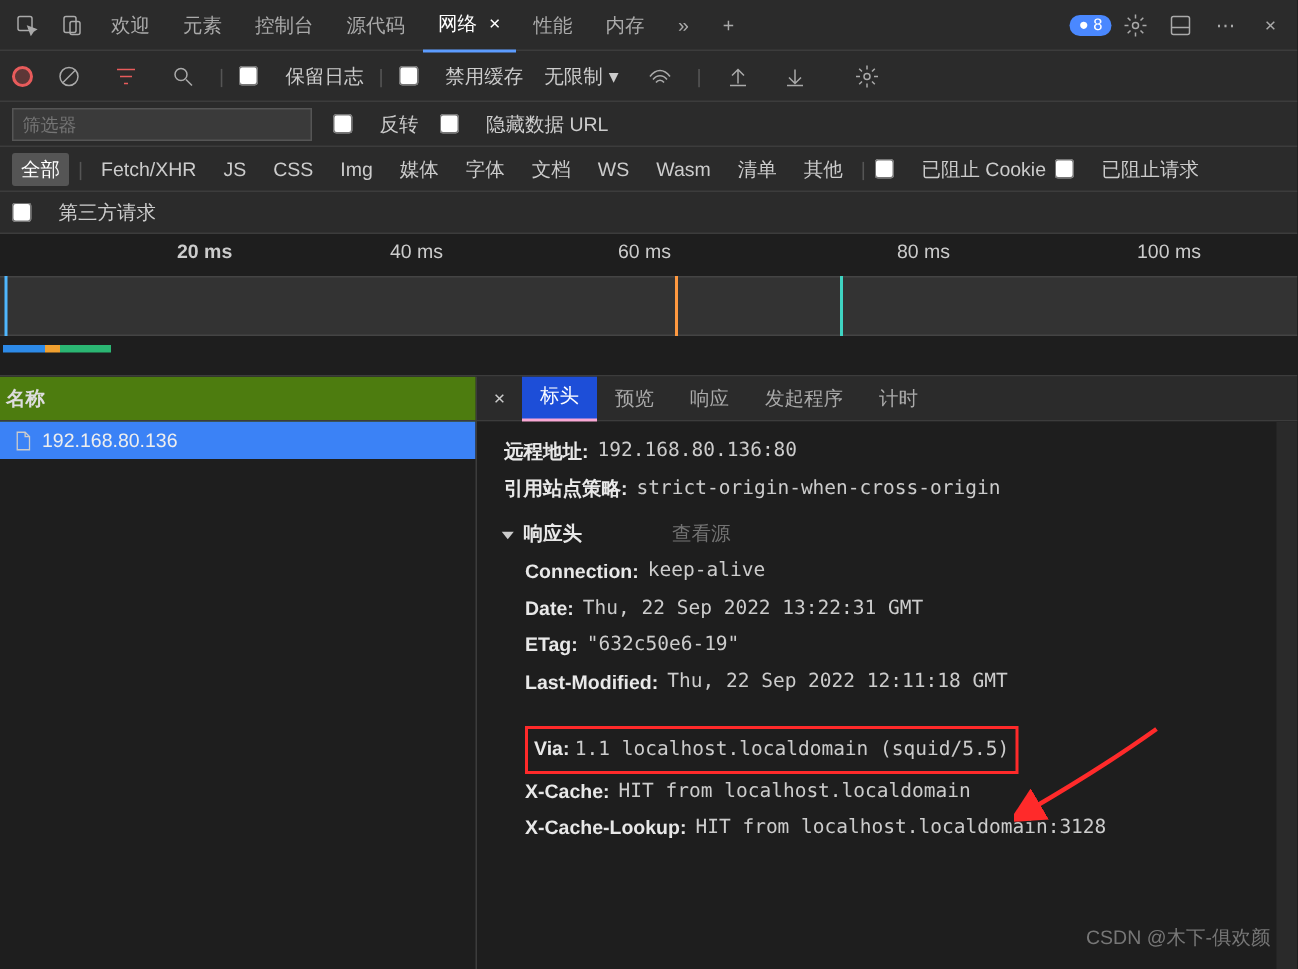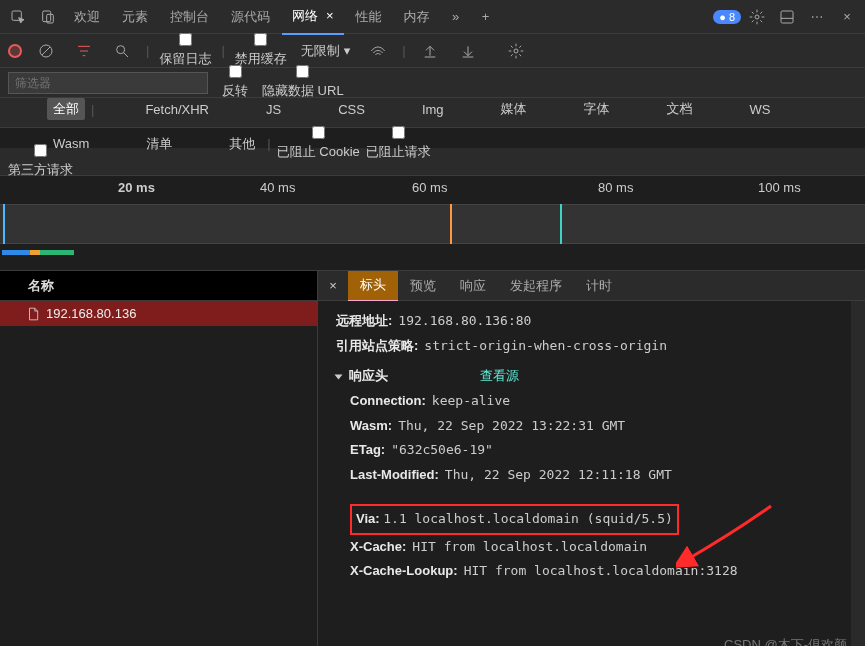--- a/index.html
+++ b/index.html
@@ -8,64 +8,64 @@
 .top-tabs { display: flex; align-items: center; height: 34px; background: #2b2b2b; border-bottom: 1px solid #3c3c3c; padding: 0 4px; gap: 2px; }
 .top-tabs .spacer { flex: 1; }
 .tab-item { padding: 8px 10px; color: #aaa; cursor: pointer; display: flex; align-items: center; gap: 4px; }
 .tab-item.active { color: #fff; border-bottom: 2px solid #5c9cff; }
 .icon-btn { width: 28px; height: 28px; display: flex; align-items: center; justify-content: center; color: #aaa; cursor: pointer; }
 .icon-btn svg { width: 16px; height: 16px; fill: none; stroke: currentColor; stroke-width: 1.5; }
 .badge { background: #4a88ff; color: #fff; border-radius: 8px; padding: 1px 6px; font-size: 11px; display: inline-flex; align-items: center; gap: 3px; }
 
 .toolbar { display: flex; align-items: center; height: 34px; background: #2b2b2b; border-bottom: 1px solid #3c3c3c; padding: 0 8px; gap: 10px; }
 .record-btn { width: 14px; height: 14px; border-radius: 50%; border: 2px solid #e85b5b; background: #e85b5b44; }
-.chk { display: flex; align-items: center; gap: 4px; color: #ccc; flex-direction: column; }
+.chk { display: flex; align-items: center; gap: 18px; color: #ccc; }
 .chk input { accent-color: #888; }
 .dropdown { display: flex; align-items: center; gap: 4px; color: #ccc; padding: 2px 4px; }
 
 .filter-row { display: flex; align-items: center; height: 30px; background: #2b2b2b; border-bottom: 1px solid #3c3c3c; padding: 0 8px; gap: 14px; }
 .filter-input { background: #3a3a3a; border: 1px solid #555; color: #ccc; padding: 3px 6px; width: 200px; font-size: 12px; }
 
 .type-row { display: flex; align-items: center; height: 30px; background: #2b2b2b; border-bottom: 1px solid #3c3c3c; padding: 0 8px; gap: 6px; flex-wrap: wrap; }
-.type-btn { padding: 2px 6px; color: #ccc; cursor: pointer; border-radius: 2px; margin-left: 39px; }
+.type-btn { padding: 2px 6px; color: #ccc; cursor: pointer; border-radius: 2px; }
 .type-btn.active { background: #555; color: #fff; }
 
-.extra-row { display: flex; align-items: center; height: 28px; background: #2b2b2b; border-bottom: 1px solid #3c3c3c; padding: 0 8px; gap: 10px; margin-top: 20px; }
+.extra-row { display: flex; align-items: center; height: 28px; background: #2b2b2b; border-bottom: 1px solid #3c3c3c; padding: 0 8px; gap: 10px; }
 
 .timeline { height: 95px; background: #1e1e1e; border-bottom: 1px solid #3c3c3c; position: relative; }
 .tick { position: absolute; top: 4px; }
 .tick.t1 { left: 118px; font-weight: bold; } .tick.t2 { left: 260px; } .tick.t3 { left: 412px; } .tick.t4 { left: 598px; } .tick.t5 { left: 758px; }
 .waterfall-strip { position: absolute; top: 28px; height: 40px; width: 100%; background: #333; border-top: 1px solid #444; border-bottom: 1px solid #444; }
 .marker-line { position: absolute; top: 28px; height: 40px; width: 2px; }
 .marker-blue { left: 3px; background: #4fb7ff; }
 .marker-orange { left: 450px; background: #ff9940; }
 .marker-teal { left: 560px; background: #3fd4c2; }
 .req-bar { position: absolute; top: 74px; left: 2px; height: 5px; display: flex; }
 .req-bar .s1 { width: 28px; background: #2d8ae8; }
 .req-bar .s2 { width: 10px; background: #f0a030; }
 .req-bar .s3 { width: 34px; background: #2bb673; }
 
 .split { display: flex; height: 395px; }
 .left-pane { width: 318px; border-right: 1px solid #3c3c3c; display: flex; flex-direction: column; }
-.left-header { height: 30px; display: flex; align-items: center; padding: 0 28px; background: #000000; border-bottom: 1px solid #3c3c3c; font-weight: bold; color: #ddd; }
+.left-header { height: 30px; display: flex; align-items: center; padding: 0 4px; background: #4d7c0f; border-bottom: 1px solid #3c3c3c; font-weight: bold; color: #ddd; }
 .req-list { flex: 1; overflow: auto; }
-.req-item { display: flex; align-items: center; gap: 6px; padding: 5px 26px; background: #7f1d1d; color: #eee; }
+.req-item { display: flex; align-items: center; gap: 6px; padding: 5px 8px; background: #3b82f6; color: #eee; }
 .req-item svg { width: 14px; height: 14px; stroke: #ccc; fill: none; stroke-width: 1.5; }
 
 .right-pane { flex: 1; display: flex; flex-direction: column; }
 .detail-tabs { display: flex; align-items: center; height: 30px; background: #2b2b2b; border-bottom: 1px solid #3c3c3c; }
 .detail-tabs .close { width: 30px; text-align: center; color: #ccc; cursor: pointer; }
 .dtab { padding: 6px 12px; color: #aaa; cursor: pointer; }
-.dtab.active { color: #fff; background: #a16207; border-bottom: 2px solid #f9a8d4; }
+.dtab.active { color: #fff; background: #1d4ed8; border-bottom: 4px solid #f9a8d4; }
 .detail-body { flex: 1; overflow: auto; padding: 8px 18px; background: #1e1e1e; position: relative; font-family: Menlo, Consolas, monospace; font-size: 13px; line-height: 1.9; }
 .hrow { display: flex; gap: 6px; }
 .hrow .k { font-weight: bold; color: #e8e8e8; }
 .hrow .v { color: #ccc; font-family: Menlo, Consolas, monospace; }
 .section-head { display: flex; align-items: center; gap: 8px; color: #e8e8e8; font-weight: bold; margin-top: 6px; }
-.section-head .view-source { font-weight: normal; color: #5eead4; margin-left: 84px; }
+.section-head .view-source { font-weight: normal; color: #737373; margin-left: 52px; }
 .triangle { display: inline-block; width: 0; height: 0; border-left: 5px solid #ccc; border-top: 4px solid transparent; border-bottom: 4px solid transparent; transform: rotate(90deg); }
 .highlight-box { border: 2px solid #ff2a2a; padding: 1px 4px; display: inline-block; margin-top: 16px; }
 .arrow-svg { position: absolute; pointer-events: none; }
 .scrollbar { position: absolute; right: 0; top: 0; width: 14px; height: 100%; background: #2a2a2a; }
 .watermark { position: absolute; bottom: 8px; right: 18px; color: #777; font-size: 13px; font-family: sans-serif; }
 </style>
 </head>
 <body>
 
 <div class="top-tabs">
@@ -268,21 +268,21 @@
       <div class="section-head">
           <span class="triangle"></span>
           <span>响应头</span>
           <span class="view-source">查看源</span>
         </div>
       <div class="hrow" style="padding-left:14px">
           <span class="k">Connection:</span>
           <span class="v">keep-alive</span>
         </div>
       <div class="hrow" style="padding-left:14px">
-          <span class="k">Wasm:</span>
+          <span class="k">Date:</span>
           <span class="v">Thu, 22 Sep 2022 13:22:31 GMT</span>
         </div>
       <div class="hrow" style="padding-left:14px">
           <span class="k">ETag:</span>
           <span class="v">"632c50e6-19"</span>
         </div>
       <div class="hrow" style="padding-left:14px">
           <span class="k">Last-Modified:</span>
           <span class="v">Thu, 22 Sep 2022 12:11:18 GMT</span>
         </div>

